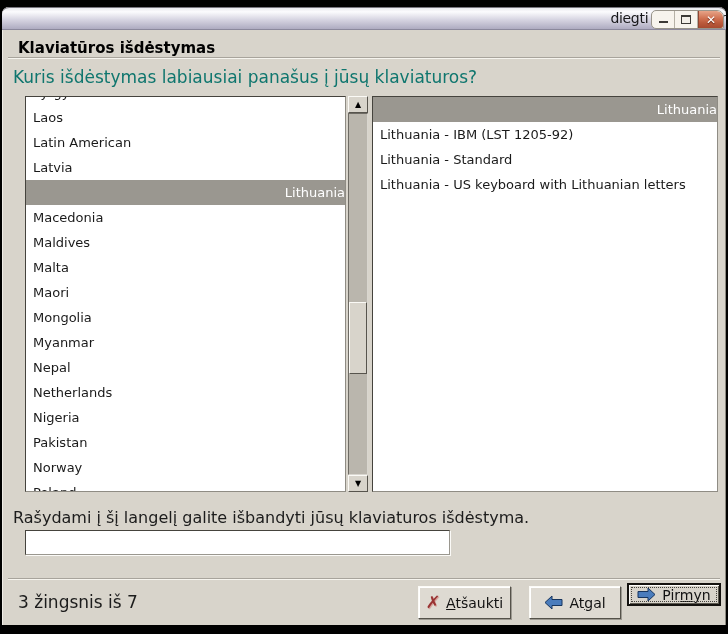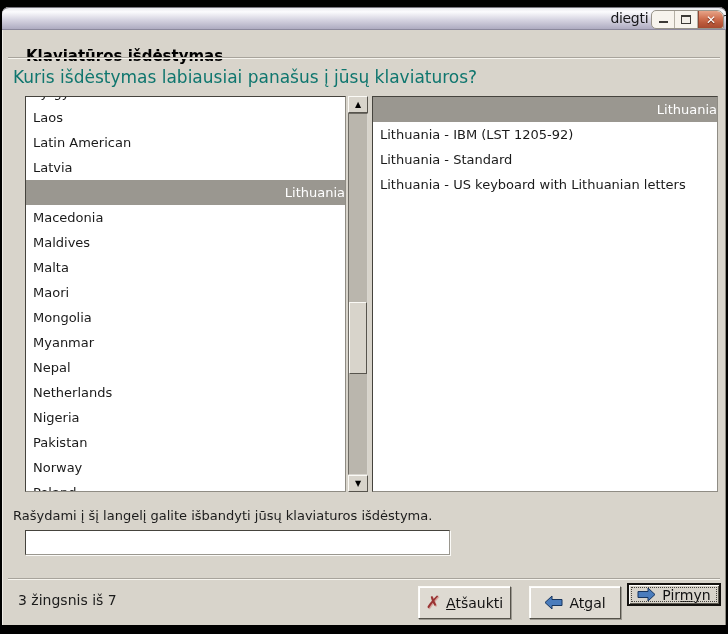--- a/index.html
+++ b/index.html
@@ -22,21 +22,21 @@
           border:1px solid #98948a;border-radius:5px 7px 2px 5px;overflow:hidden;box-sizing:border-box;}
   .wbtn{width:22px;height:100%;display:flex;align-items:center;justify-content:center;cursor:default;}
   .wbtn.min,.wbtn.max{border-right:1px solid #b5b1a6;}
   .min-glyph{display:block;width:9px;height:2px;background:#3c3a36;margin-top:4px;}
   .max-glyph{display:block;width:8px;height:6px;border:1px solid #3c3a36;border-top-width:2px;background:#f2efe8;}
   .wbtn.close{width:24px;background:linear-gradient(180deg,#e7a488 0%,#cf7050 45%,var(--close_button_red) 70%,#a84a30 100%);
               border-left:1px solid #8f4632;border-radius:0 6px 2px 0;}
   .close-glyph{color:#fff;font-weight:bold;font-size:12px;line-height:1;text-shadow:0 1px 1px #5a1d10;}
   
   .content{position:relative;height:595px;}
-  .heading{position:absolute;left:8px;top:1px;margin:16px;font-size:15px;font-weight:bold;color:#000;}
+  .heading{position:absolute;left:8px;top:1px;margin:8px;font-size:15px;font-weight:bold;color:#000;}
   .sep{position:absolute;left:6px;right:6px;height:1px;background:#a8a49c;border-bottom:1px solid #f6f4ee;}
   .sep1{top:27px;}
   .sep2{top:548px;}
   .question{position:absolute;left:11px;top:37px;font-size:17px;color:#0f766e;}
   
   .list-frame{position:absolute;top:66px;height:396px;background:#fff;box-sizing:border-box;
               border:1px solid;border-color:#45433d #8f8c84 #8f8c84 #45433d;overflow:hidden;}
   .left-list{left:23px;width:321px;}
   .right-list{left:370px;width:346px;}
   .list-inner{position:relative;}
@@ -46,26 +46,26 @@
   
   .scrollbar{position:absolute;left:346px;top:66px;width:20px;height:396px;display:flex;flex-direction:column;box-sizing:border-box;}
   .sb-btn{height:17px;background:var(--window_bg);box-sizing:border-box;border:1px solid;
           border-color:#fbfaf6 #57544d #57544d #fbfaf6;display:flex;align-items:center;justify-content:center;
           font-size:8px;color:#000;}
   .sb-trough{flex:1;position:relative;background:#bab6ad;box-sizing:border-box;
              border:1px solid;border-color:#6e6b64 #d9d6cf #d9d6cf #6e6b64;}
   .sb-thumb{position:absolute;left:0;right:0;top:188px;height:72px;background:var(--window_bg);
             box-sizing:border-box;border:1px solid;border-color:#fbfaf6 #57544d #57544d #fbfaf6;}
   
-  .type-label{position:absolute;left:11px;top:478px;font-size:13px;color:#1c1c1c;}
+  .type-label{position:absolute;left:11px;top:478px;font-size:16px;color:#1c1c1c;}
   .test-input{position:absolute;left:23px;top:500px;width:425px;height:25px;box-sizing:border-box;
               background:#fff;border:1px solid;border-color:#45433d #9a978f #9a978f #45433d;
               box-shadow:1px 1px 0 #fbfaf7;font-size:13px;padding:0 4px;outline:none;}
   
-  .step{position:absolute;left:16px;top:562px;font-size:14px;color:#1c1c1c;}
+  .step{position:absolute;left:16px;top:562px;font-size:17px;color:#1c1c1c;}
   .btn{position:absolute;top:556px;height:33px;display:flex;align-items:center;justify-content:center;gap:6px;
        background:#dedad2;font-family:inherit;font-size:14px;color:#121212;cursor:default;
        border:1px solid;border-color:#fcfbf7 #55524a #55524a #fcfbf7;
        box-shadow:inset 1px 1px 0 #fff, 1px 1px 0 rgba(70,67,60,.4);box-sizing:border-box;}
   .btn .u{text-decoration:underline;}
   .btn.cancel{left:416px;width:93px;}
   .btn.back{left:527px;width:92px;}
   .btn.forward{left:625px;width:94px;top:553px;height:23px;border:2px solid #14120f;background:#d8d4cb;
                box-shadow:inset 1px 1px 0 #fdfcf9, inset -1px -1px 0 #5b584f;}
   .focus-ring{position:absolute;inset:3px;outline:1px dotted #45433d;pointer-events:none;}

